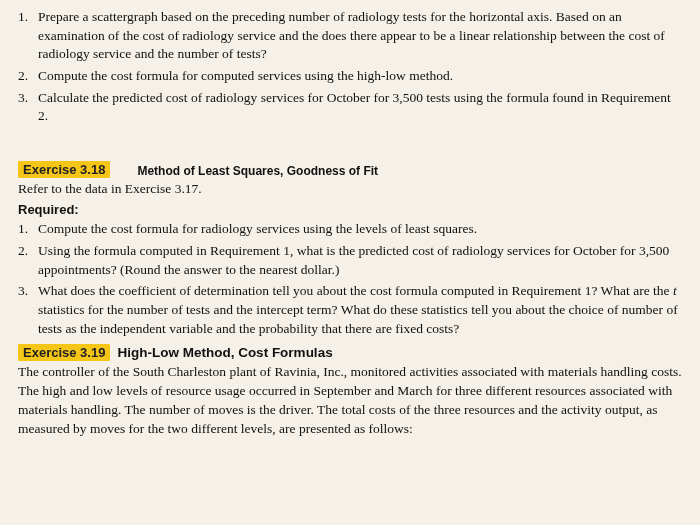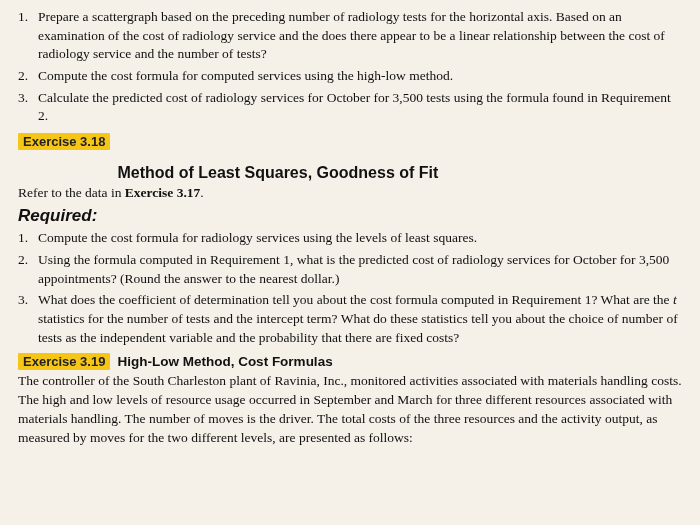--- a/index.html
+++ b/index.html
@@ -39,60 +39,60 @@
     .numbered-list li .num {
       min-width: 20px;
       font-size: 13.5px;
       flex-shrink: 0;
     }
     .numbered-list li .text {
       flex: 1;
     }
     .exercise-header {
       display: flex;
-      align-items: flex-start;
+      align-items: flex-end;
       margin: 7px 0 2px 0;
       flex-wrap: wrap;
+      gap: 20px;
     }
     .exercise-badge {
       background-color: #f5c518;
       color: #222;
       font-weight: bold;
       font-size: 13px;
       padding: 1px 5px;
       margin-right: 7px;
       border-radius: 1px;
       font-family: Arial, sans-serif;
     }
     .exercise-title {
       font-weight: bold;
-      font-size: 16px;
+      font-size: 12px;
       font-family: Arial, sans-serif;
       margin-top: 31px;
     }
     .exercise-subtitle {
       font-size: 13.5px;
       margin-bottom: 3px;
       line-height: 1.38;
     }
     .required-label {
       font-weight: bold;
-      font-size: 17px;
+      font-size: 13px;
       margin: 4px 0 3px 0;
-      font-style: italic;
       font-family: Arial, sans-serif;
     }
     .exercise-section {
       margin-bottom: 6px;
     }
     .italic {
       font-style: italic;
     }
     .bold-inline {
-      font-weight: bold;
+      font-weight: normal;
     }
     .ex319-header {
       display: flex;
       align-items: center;
       margin: 6px 0 2px 0;
       flex-wrap: wrap;
     }
     .ex319-title {
       font-weight: bold;
       font-size: 13.5px;

